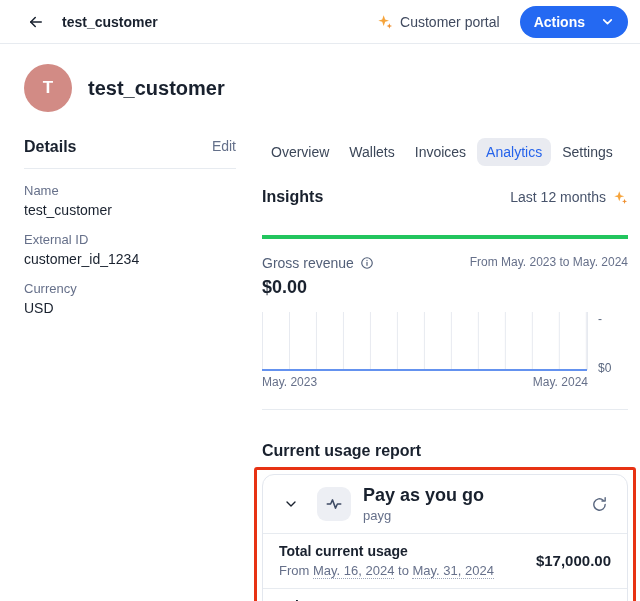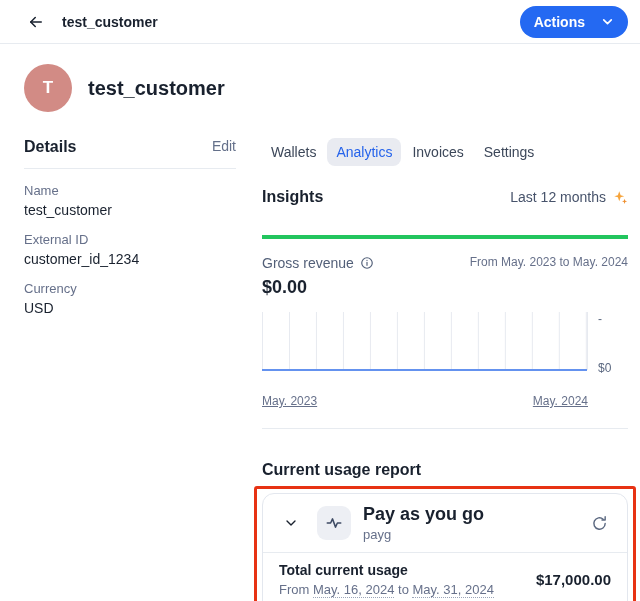--- a/index.html
+++ b/index.html
@@ -58,22 +58,22 @@
 
   
   .chart-row { margin-top:14px; display:flex; }
   .plot { flex:1; height:58px; position:relative; border-bottom:1px solid #e7ebf0;
     background-image:linear-gradient(to right, #e7eaf0 1px, transparent 1px);
     background-size:calc((100% - 1px)/12) 100%; border-right:1px solid #e7eaf0; }
   .zero-line { position:absolute; left:0; right:0; bottom:-2px; height:2px; background:#6492ef; }
   .ylabels { width:40px; flex:none; display:flex; flex-direction:column; justify-content:space-between;
     align-items:flex-start; padding-left:10px; font-size:12px; color:#5b6880; }
   .ylabels .yb { transform:translateY(5px); }
-  .xlabels { display:flex; justify-content:space-between; margin-top:24px; margin-right:40px;
-    font-size:12px; color:#66708a;text-decoration:underline; }
+  .xlabels { display:flex; justify-content:space-between; margin-top:5px; margin-right:40px;
+    font-size:12px; color:#66708a; }
   .section-divider { margin-top:20px; border-top:1px solid #e7ebf0; }
 
   
   .usage-title { margin-top:32px; font-size:16px; font-weight:bold; }
   .usage-card-wrap { position:relative; margin-top:14px; }
   .usage-card { border:1px solid #e3e7ee; border-radius:12px; background:#fff; overflow:hidden; }
   .card-header { display:flex; align-items:center; gap:12px; padding:10px 14px; }
   .iconbox { width:34px; height:34px; border-radius:9px; background:#edeff4; flex:none;
     display:flex; align-items:center; justify-content:center; }
   .plan-name { font-size:18px; font-weight:bold; }
@@ -99,20 +99,29 @@
   <button class="icon-btn">
     <span>
       <svg width="18" height="18" viewBox="0 0 24 24" fill="none" stroke="#19212e" stroke-width="2" stroke-linecap="round" stroke-linejoin="round">
           <path d="M19 12H5"></path>
           <path d="M11 18l-6-6 6-6"></path>
         </svg>
     </span>
   </button>
   <div class="topbar-title">test_customer</div>
   <div class="topbar-right">
+    <div class="portal-link">
+      <span>
+        <svg width="16" height="16" viewBox="0 0 24 24">
+            <path d="M10 2l2.2 6.3L18 10l-5.8 1.7L10 18l-2.2-6.3L2 10l5.8-1.7z" fill="#f6a43b"></path>
+            <path d="M18.5 14l1.1 3 3 1.1-3 1.1-1.1 3-1.1-3-3-1.1 3-1.1z" fill="#ef8f2e"></path>
+          </svg>
+      </span>
+      <span>Customer portal</span>
+    </div>
     <button class="actions-btn">
       <span>Actions</span>
       <span>
         <svg width="13" height="13" viewBox="0 0 24 24" fill="none" stroke="#fff" stroke-width="3" stroke-linecap="round" stroke-linejoin="round">
             <polyline points="5,9 12,16 19,9"></polyline>
           </svg>
       </span>
     </button>
   </div>
 </header>
@@ -141,23 +150,24 @@
     </div>
     <div class="field">
       <div class="field-label">Currency</div>
       <div class="field-value">USD</div>
     </div>
   </aside>
 
   <section class="right-col">
 
     <nav class="tabs">
+      <button class="tab">Overview</button>
       <button class="tab">Wallets</button>
+      <button class="tab">Invoices</button>
       <button class="tab active">Analytics</button>
-      <button class="tab">Invoices</button>
       <button class="tab">Settings</button>
     </nav>
 
     <div class="insights-header">
       <div class="insights-title">Insights</div>
       <button class="period-select">
         <span>Last 12 months</span>
         <span>
           <svg width="15" height="15" viewBox="0 0 24 24">
               <path d="M10 2l2.2 6.3L18 10l-5.8 1.7L10 18l-2.2-6.3L2 10l5.8-1.7z" fill="#f6a43b"></path>

